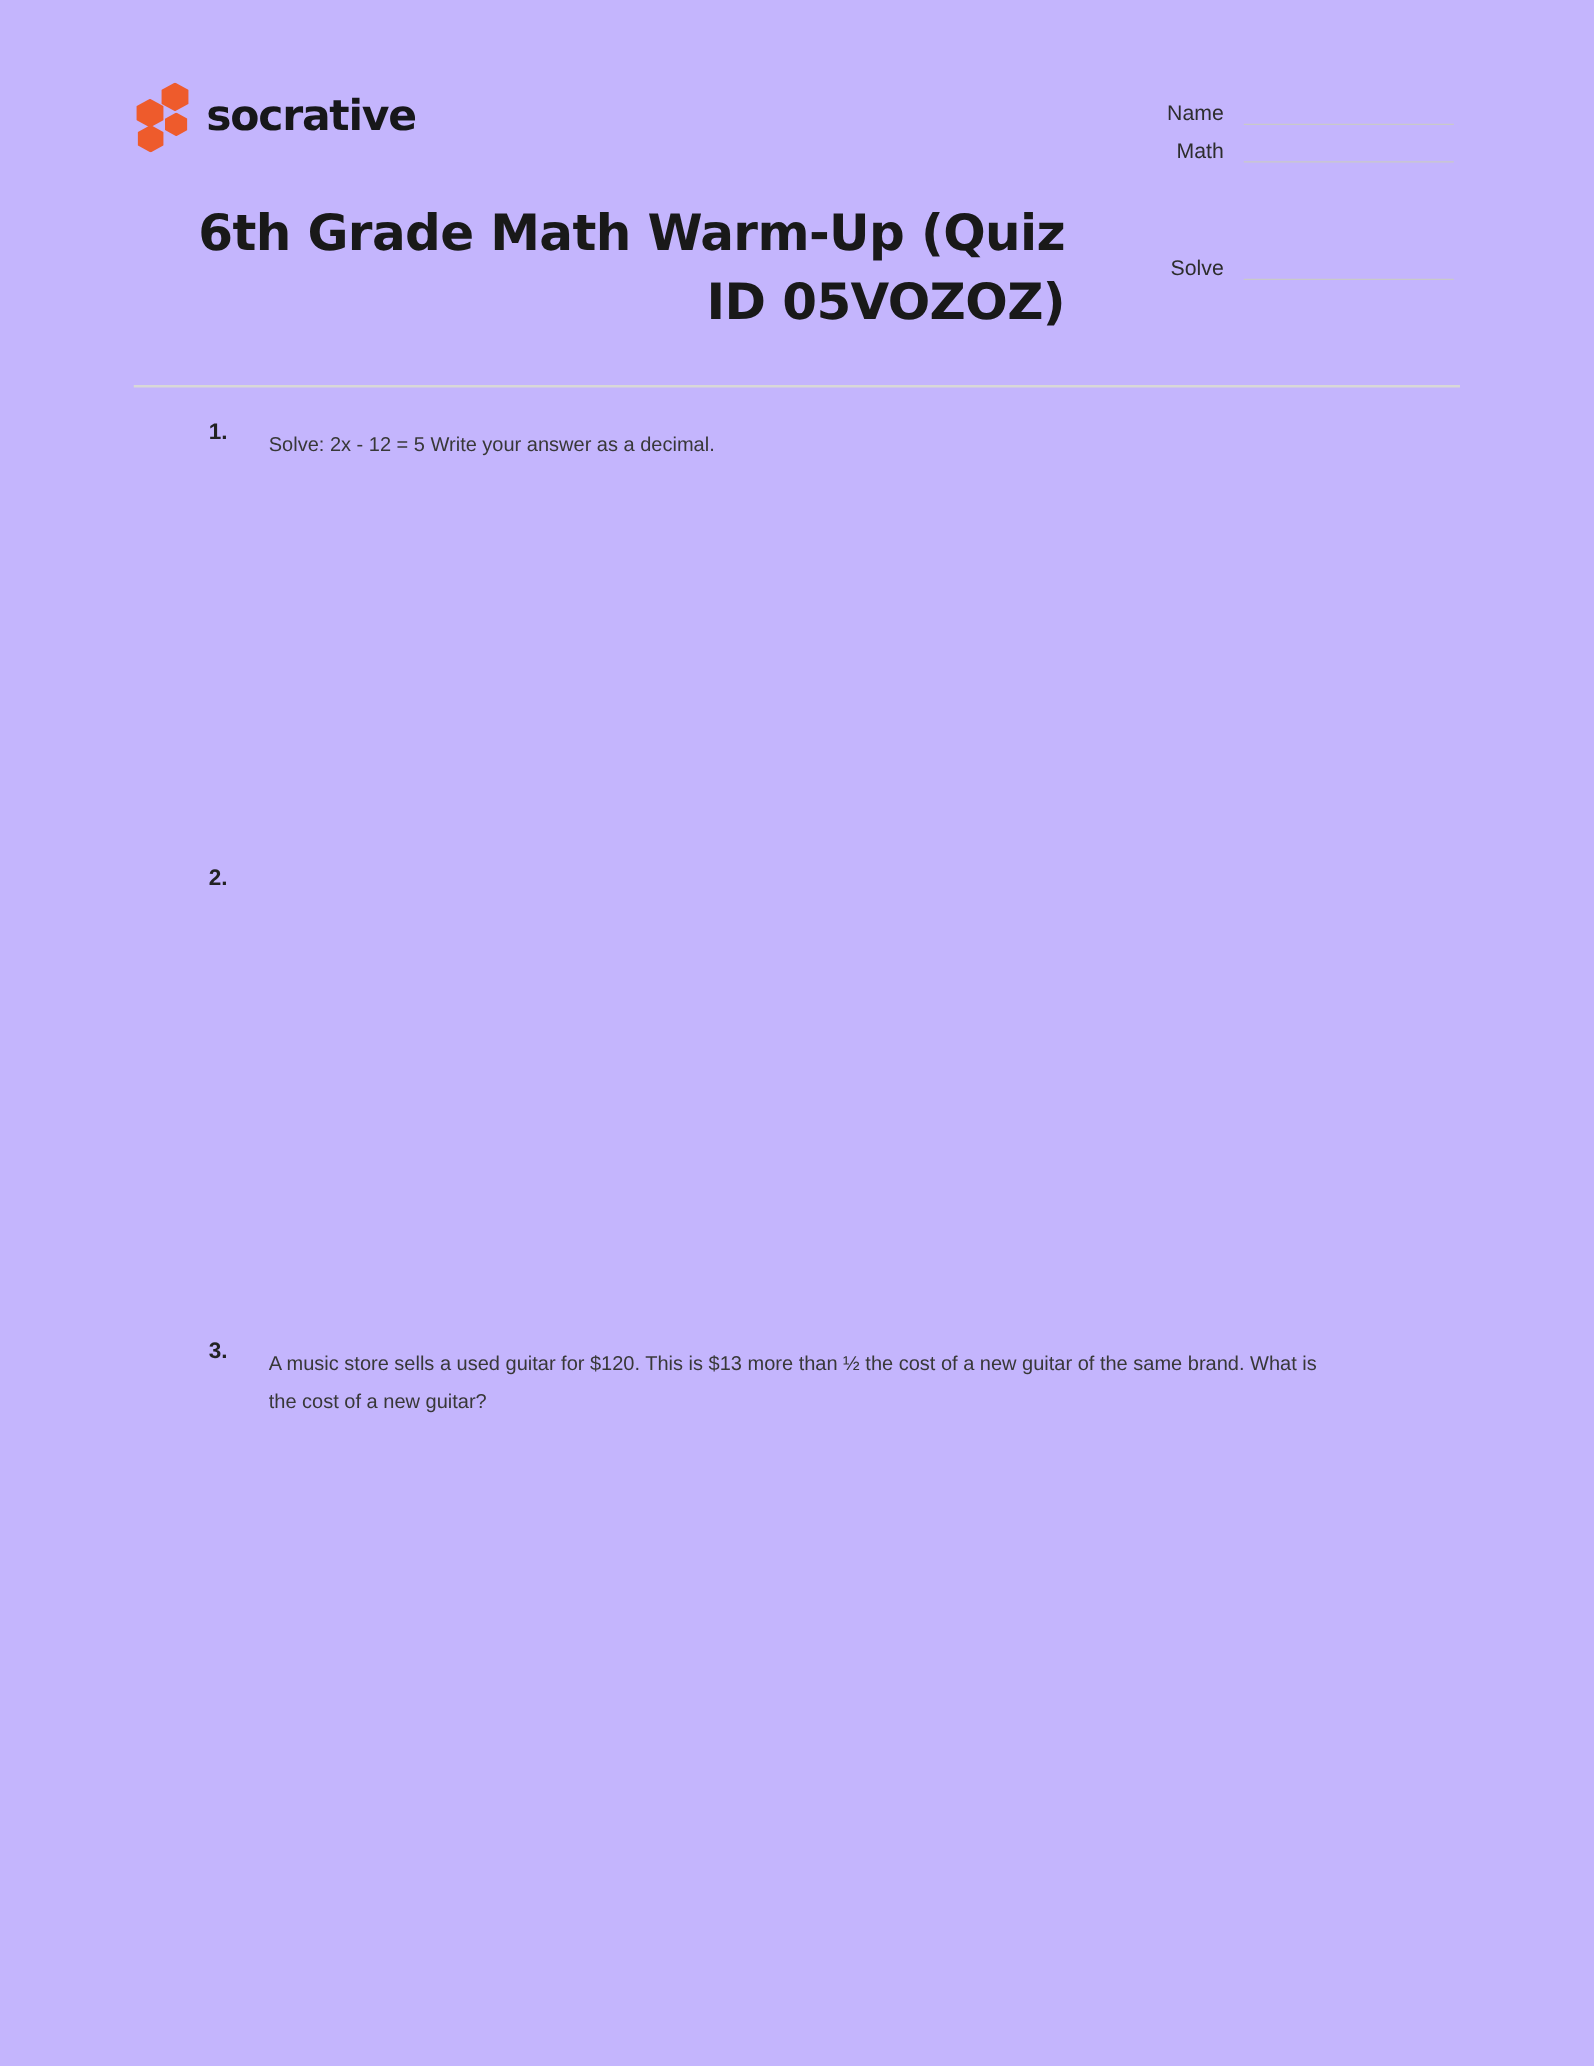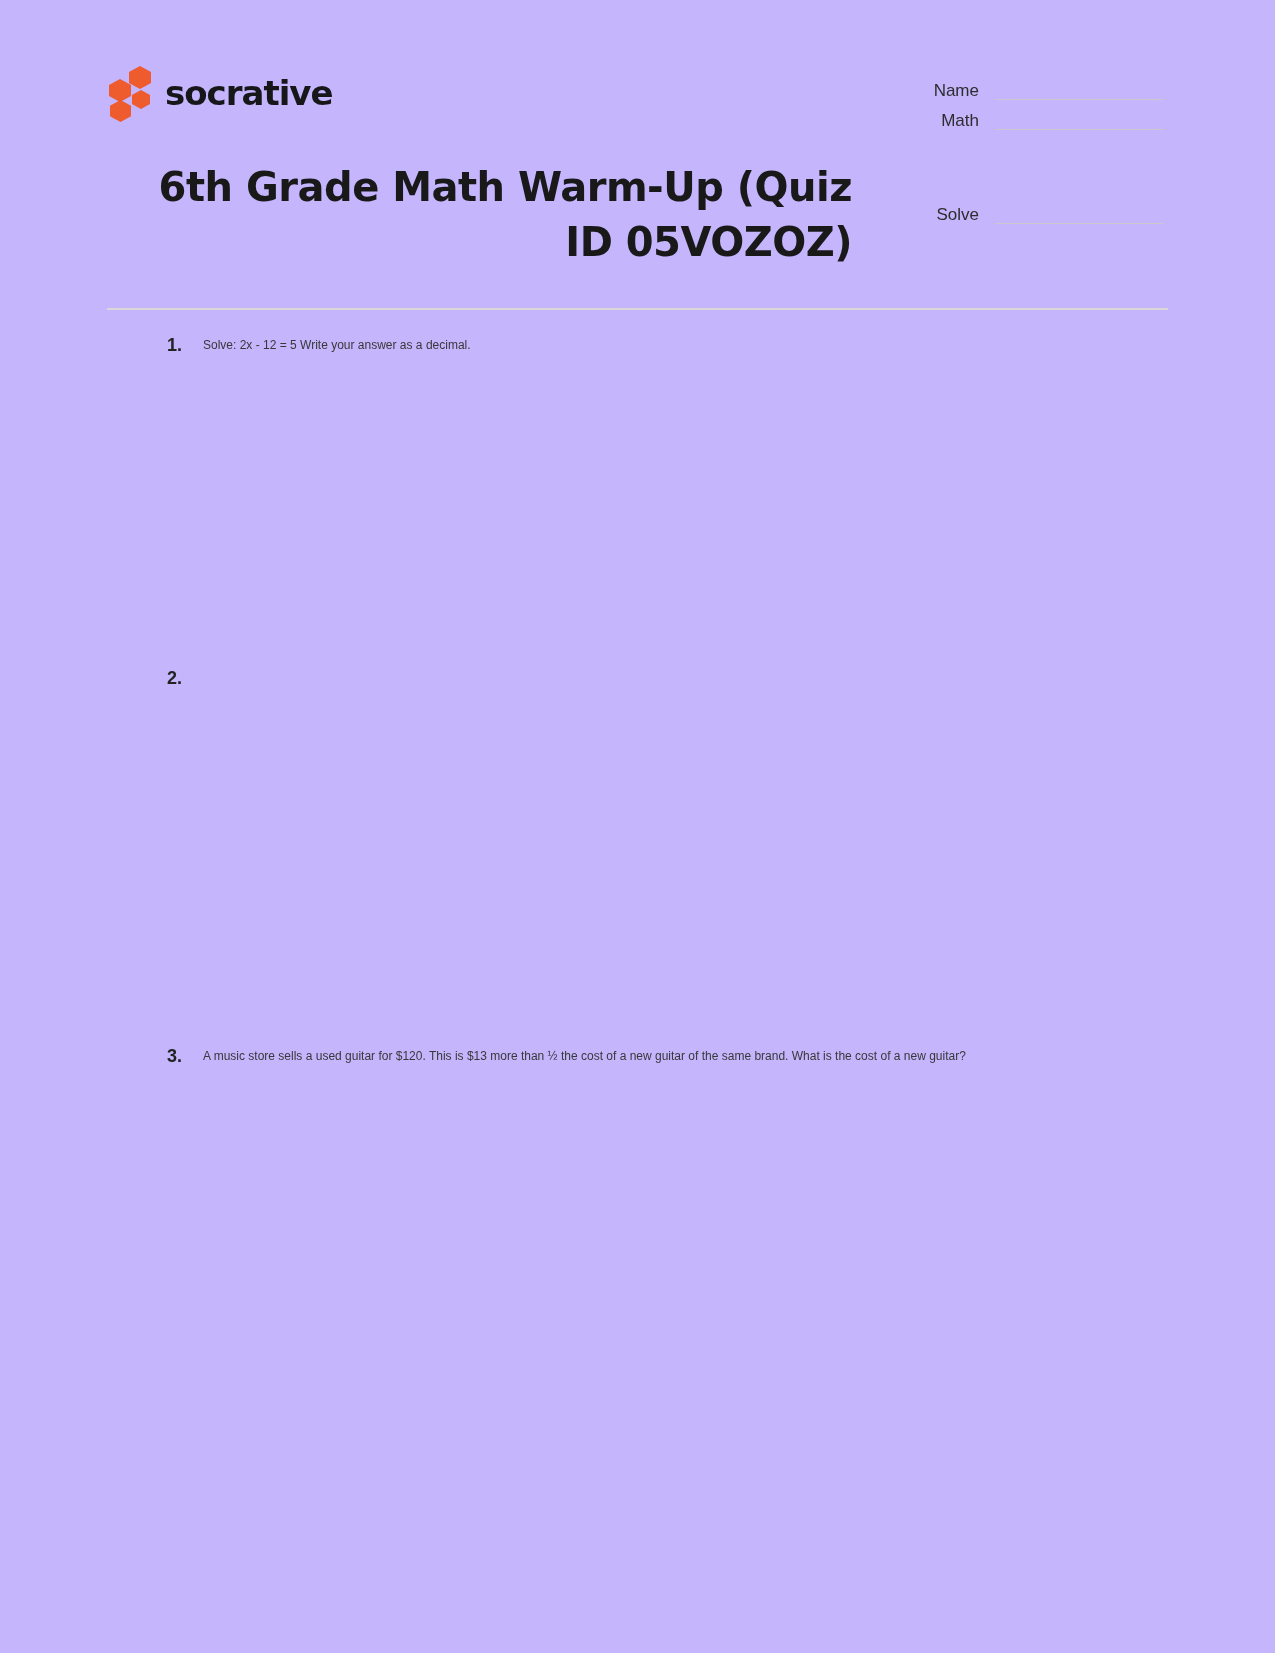--- a/index.html
+++ b/index.html
@@ -124,23 +124,23 @@
   .question.q3 { margin-bottom: 0; }
   .q-num {
     flex: 0 0 22px;
     width: 22px;
     font-size: 18px;
     font-weight: 700;
     color: #222222;
     line-height: 30px;
   }
   .q-text {
-    margin: 0;
+    margin: 12px;
     max-width: 848px;
-    font-size: 12px;
+    font-size: 16px;
     line-height: 30px;
     color: #383838;
   }
 </style>
 </head>
 <body>
 
 <div class="sheet">
 
   <div class="logo">

